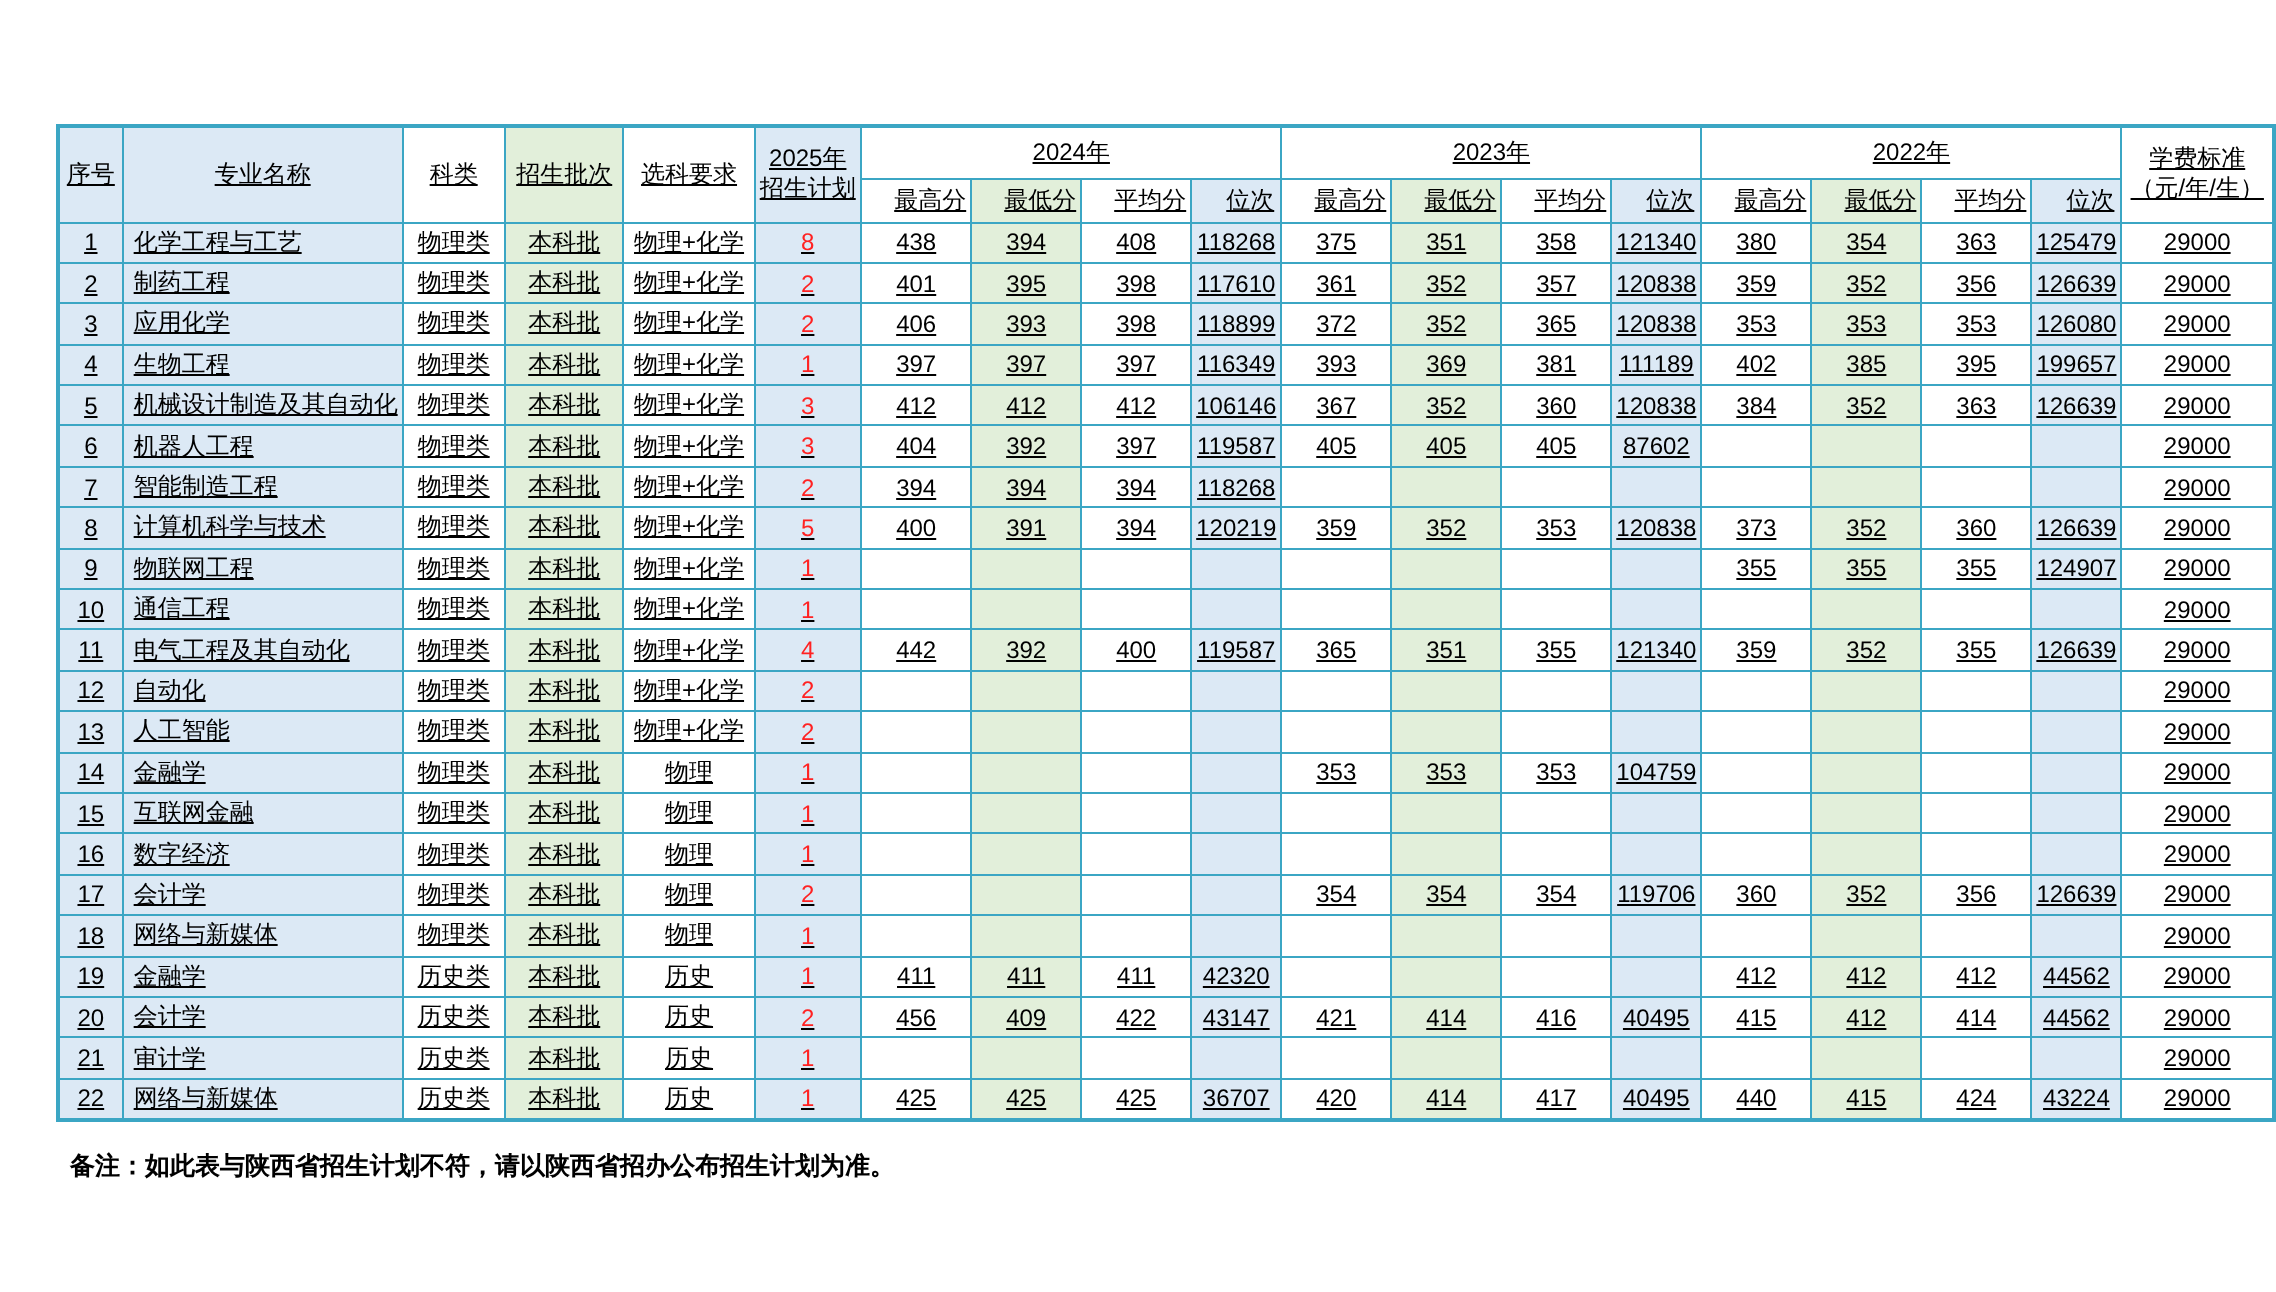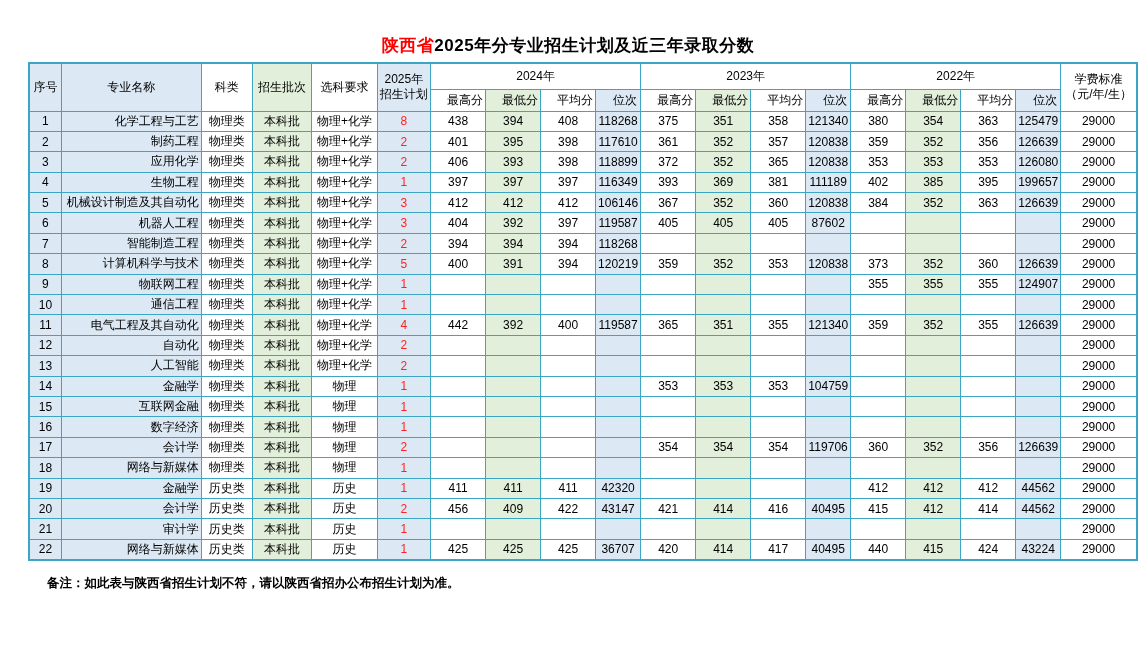--- a/index.html
+++ b/index.html
@@ -14,21 +14,21 @@
 
   
   #title {
     position: absolute; top: 34px; left: 30px; width: 1076px;
     text-align: center;
     font-size: 17px; font-weight: bold; letter-spacing: 0.5px;
   }
   #title .hl { color: var(--title-red, #ff0000); }
 
   
-  #tbl-wrap { position: absolute; top: 62px; left: 28px; }
+  #tbl-wrap { position: absolute; top: 62px; left: 28px; text-decoration: underline; }
   table {
     border-collapse: collapse;
     table-layout: fixed;
     border: 2px solid var(--border-color, #3ba6c4);
   }
   th, td {
     border: 1px solid var(--border-color, #3ba6c4);
     padding: 0 2px;
     text-align: center;
     vertical-align: middle;
@@ -37,35 +37,34 @@
     overflow: hidden;
     white-space: nowrap;
     background: #fff;
   }
   thead tr.yr-row th { height: 26px; }
   thead tr.sub-row th { height: 22px; padding-left: 16px; }
   tbody td { height: 20.4px; }
   .two-line { line-height: 1.3; }
   .bg-blue  { background: var(--light-blue, #dce9f5); }
   .bg-green { background: var(--light-green, #e2efda); }
-  .left { text-align: right; padding-left: 5px; }
+  .left { text-align: left; padding-left: 5px; }
   .red  { color: var(--plan-red, #ff2222); }
 
   
   #note {
     position: absolute; top: 575px; left: 35px;
-    font-size: 12.5px; font-weight: 600; margin-left: 12px;
+    font-size: 12.5px; font-weight: 600;
   }
 </style>
 </head>
 <body>
 
 <div id="page">
 
-  <div id="title"><span class="hl">陕西省</span><span>2025年分专业招生计划及近三年录取分数</span></div>
 
   <div id="tbl-wrap">
     <table>
       <colgroup>
         <col style="width:42px">
           <col style="width:133px">
           <col style="width:85px">
         <col style="width:82px">
           <col style="width:83px">
           <col style="width:55px">

